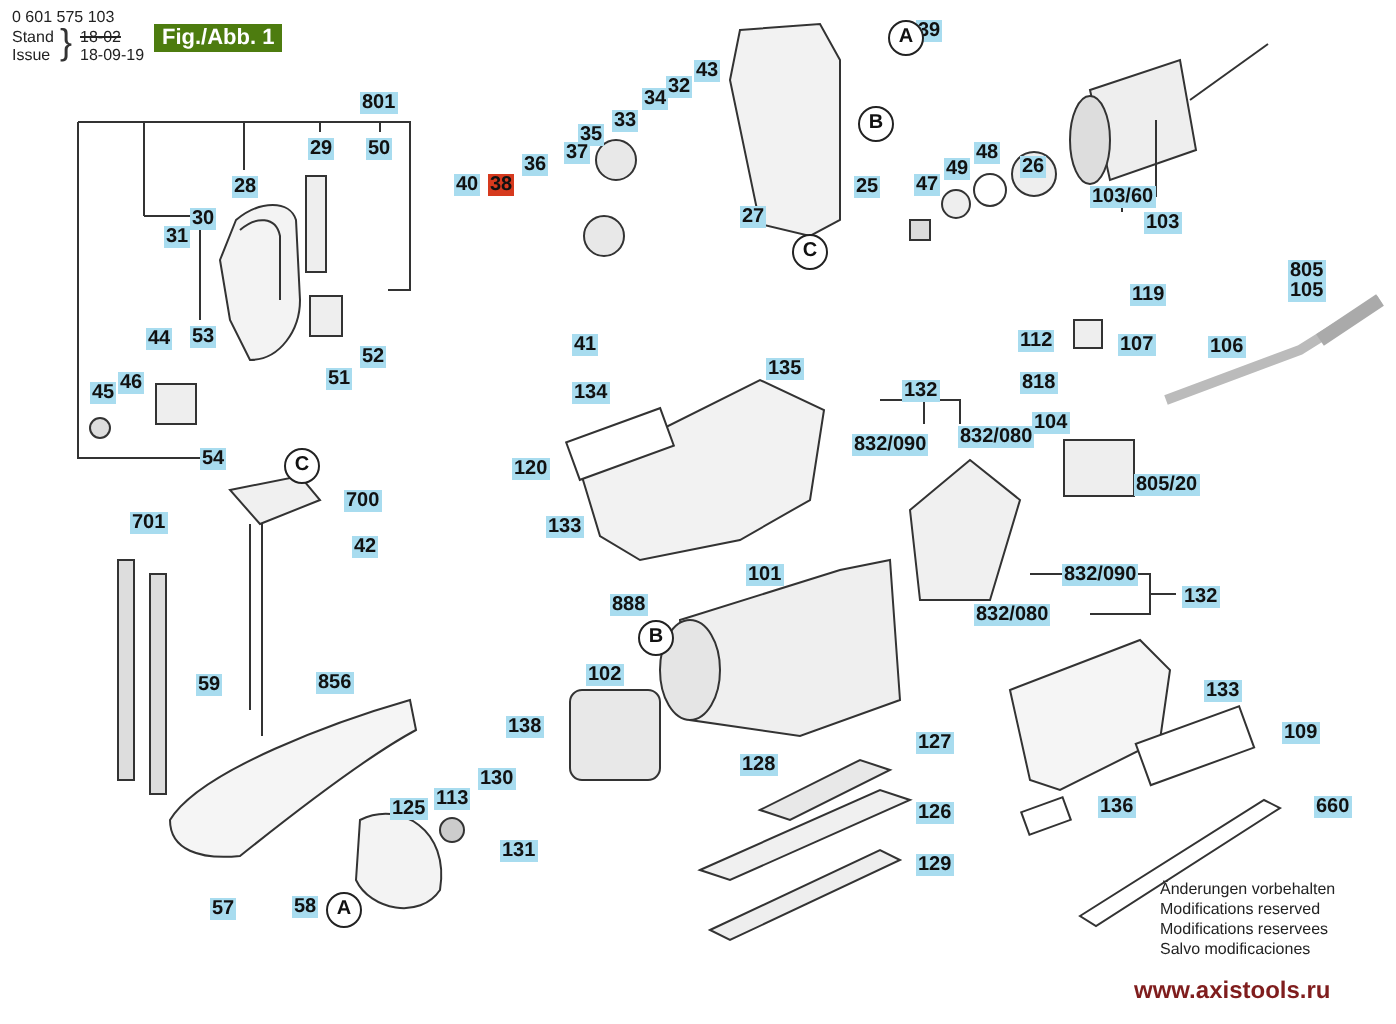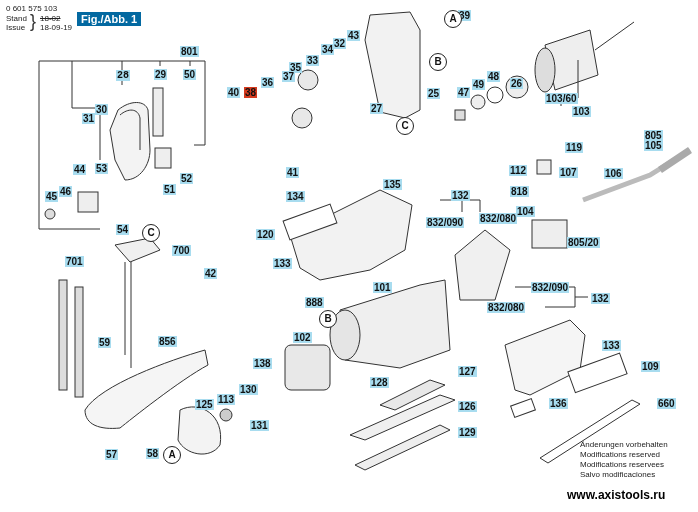--- a/index.html
+++ b/index.html
@@ -1,24 +1,24 @@
 <!DOCTYPE html>
 <html><head>
 <meta charset="utf-8">
 <style>
   html,body{margin:0;padding:0;background:#fff;}
   body{width:698px;height:512px;position:relative;overflow:hidden;font-family:"Liberation Sans",sans-serif;}
   .hdr{position:absolute;font-size:8px;color:#222;line-height:9px;}
-  .fig{position:absolute;left:77px;top:12px;background:#0369a1;color:#fff;font-weight:bold;font-size:11px;padding:1px 4px;}
+  .fig{position:absolute;left:77px;top:12px;background:#4d7c0f;color:#fff;font-weight:bold;font-size:11px;padding:1px 4px;}
   .lbl{position:absolute;background:#a8dcef;color:#111;font-weight:bold;font-size:10px;line-height:11px;padding:0 1px;white-space:nowrap;}
   .lbl.red{background:#d63a1e;color:#111;}
   .ref{position:absolute;width:16px;height:16px;border:1px solid #222;border-radius:50%;background:#fff;font-weight:bold;font-size:10px;text-align:center;line-height:16px;color:#111;}
   svg#dia{position:absolute;left:0;top:0;}
   .note{position:absolute;left:580px;top:440px;font-size:8px;line-height:10px;color:#222;}
-  .url{position:absolute;left:567px;top:488px;font-size:12px;font-weight:bold;color:#000000;}
+  .url{position:absolute;left:567px;top:488px;font-size:12px;font-weight:bold;color:#7f1d1d;}
 </style>
 </head>
 <body>
 
 <div class="hdr" style="left:6px;top:4px;">0 601 575 103</div>
 <div class="hdr" style="left:6px;top:14px;">Stand</div>
 <div class="hdr" style="left:6px;top:23px;">Issue</div>
 <div class="hdr" style="left:30px;top:12px;font-size:18px;line-height:18px;color:#333;">}</div>
 <div class="hdr" style="left:40px;top:14px;text-decoration:line-through;">18-02</div>
 <div class="hdr" style="left:40px;top:23px;">18-09-19</div>
@@ -95,32 +95,32 @@
   <path d="M505,345 L570,320 L585,335 L580,370 L530,395 L515,390 Z" fill="#f5f5f5"></path>
   <rect x="570" y="362" width="55" height="22" transform="rotate(-20 597 373)" fill="#fff"></rect>
   <rect x="512" y="402" width="22" height="12" transform="rotate(-20 523 408)" fill="#fff"></rect>
   <path d="M540,458 L632,400 L640,404 L548,463 Z" fill="#fff"></path>
 </svg>
 
 <div id="labels">
     <div class="lbl" style="left: 180px; top: 46px;">801</div>
     <div class="lbl" style="left: 154px; top: 69px;">29</div>
     <div class="lbl" style="left: 183px; top: 69px;">50</div>
-    <div class="lbl" style="left: 116px; top: 70px; font-family: Liberation Mono, monospace;">28</div>
+    <div class="lbl" style="left: 116px; top: 88px;">28</div>
     <div class="lbl" style="left: 95px; top: 104px;">30</div>
     <div class="lbl" style="left: 82px; top: 113px;">31</div>
     <div class="lbl" style="left: 95px; top: 163px;">53</div>
     <div class="lbl" style="left: 73px; top: 164px;">44</div>
     <div class="lbl" style="left: 59px; top: 186px;">46</div>
     <div class="lbl" style="left: 45px; top: 191px;">45</div>
     <div class="lbl" style="left: 163px; top: 184px;">51</div>
     <div class="lbl" style="left: 180px; top: 173px;">52</div>
-    <div class="lbl" style="left: 100px; top: 224px; margin-left: 16px;">54</div>
+    <div class="lbl" style="left: 100px; top: 224px;">54</div>
     <div class="lbl" style="left: 172px; top: 245px;">700</div>
-    <div class="lbl" style="left: 176px; top: 268px; margin-left: 28px;">42</div>
+    <div class="lbl" style="left: 176px; top: 268px;">42</div>
     <div class="lbl" style="left: 65px; top: 256px;">701</div>
     <div class="lbl" style="left: 98px; top: 337px;">59</div>
     <div class="lbl" style="left: 158px; top: 336px;">856</div>
     <div class="lbl" style="left: 105px; top: 449px;">57</div>
     <div class="lbl" style="left: 146px; top: 448px;">58</div>
     <div class="lbl" style="left: 195px; top: 399px;">125</div>
     <div class="lbl" style="left: 217px; top: 394px;">113</div>
     <div class="lbl" style="left: 239px; top: 384px;">130</div>
     <div class="lbl" style="left: 250px; top: 420px;">131</div>
     <div class="lbl" style="left: 253px; top: 358px;">138</div>

